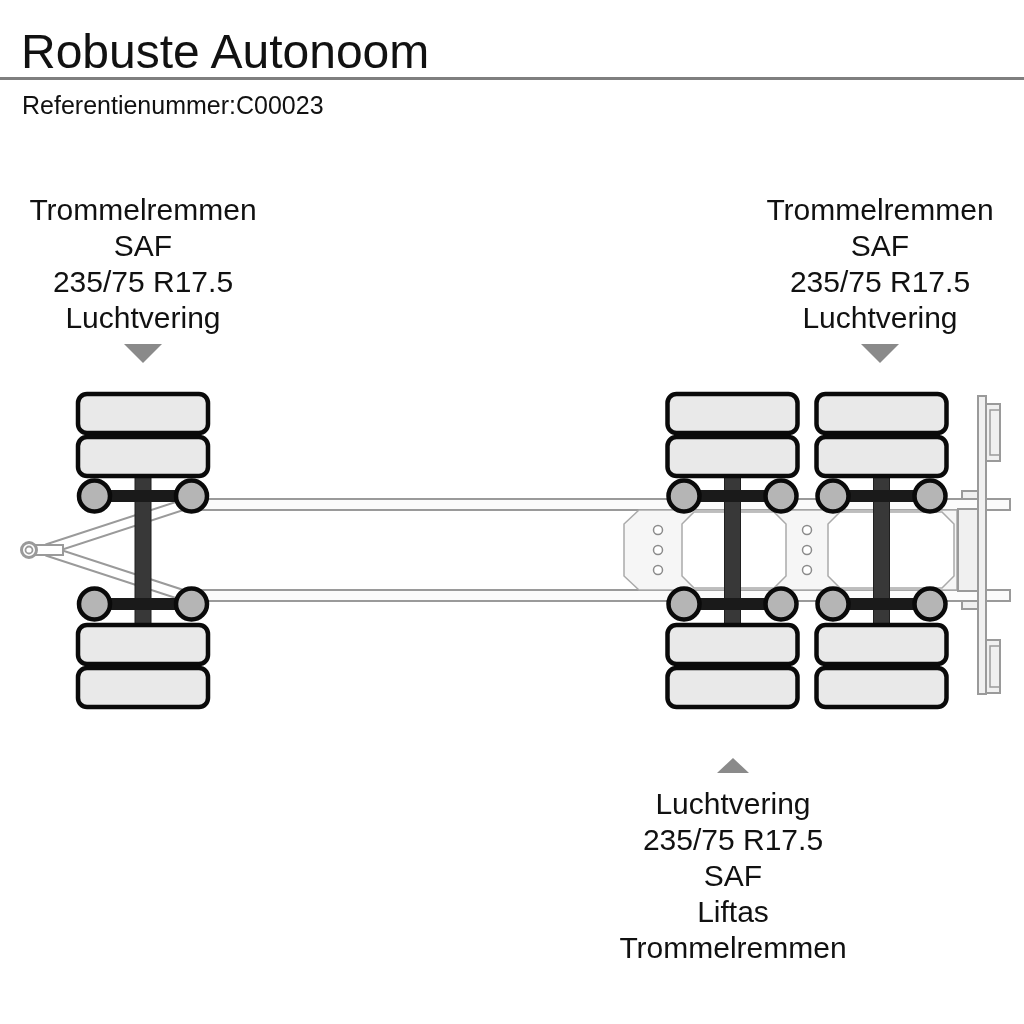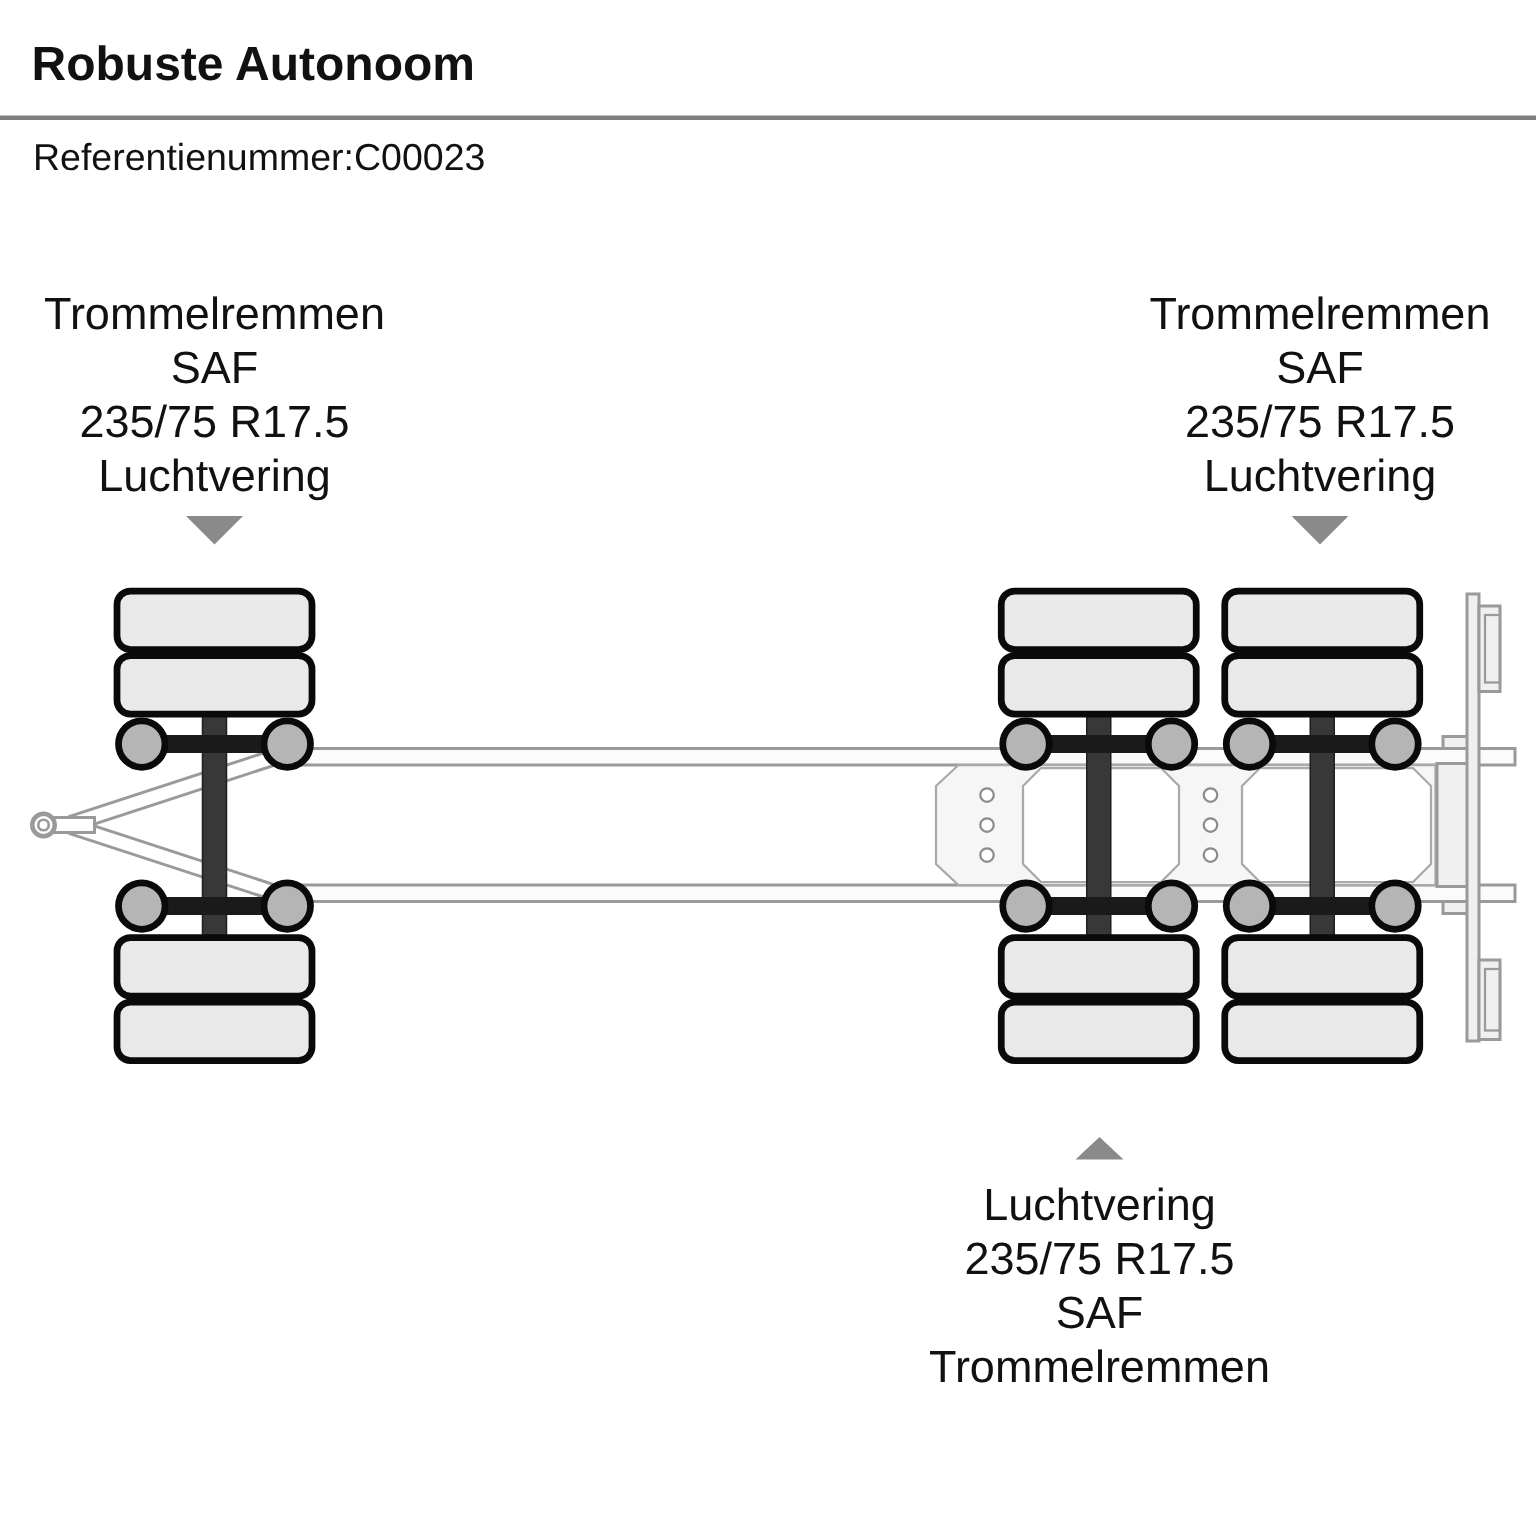--- a/index.html
+++ b/index.html
@@ -5,21 +5,21 @@
   :root{
     --bg:#ffffff; --text:#111111; --sep:#7f7f7f; --arrow:#8a8a8a;
     --tire-fill:#e9e9e9; --ink:#0a0a0a; --metal:#383838;
     --bellow:#b5b5b5; --frame-fill:#fbfbfb; --frame-stroke:#9a9a9a;
     --plate-fill:#f6f6f6;
   }
   *{box-sizing:border-box;margin:0;padding:0}
   html,body{width:1024px;height:1024px;background:var(--bg,#fff);
     font-family:"Liberation Sans","DejaVu Sans",sans-serif;color:var(--text,#111);}
   .stage{position:relative;width:1024px;height:1024px;overflow:hidden;background:var(--bg,#fff);}
-  .title{position:absolute;left:21px;top:24px;font-size:32px;font-weight:700;letter-spacing:0;white-space:nowrap;}
+  .title{position:absolute;left:21px;top:24px;font-size:48px;font-weight:400;letter-spacing:0;white-space:nowrap;}
   .separator{position:absolute;left:0;top:77px;width:1024px;height:3px;background:var(--sep,#7f7f7f);}
   .refline{position:absolute;left:22px;top:91px;font-size:25px;white-space:nowrap;}
   .refline .lbl{margin-right:0;}
   .annot{position:absolute;width:320px;font-size:30px;line-height:36px;text-align:center;}
   .annot-front{left:-17px;top:192px;}
   .annot-rear{left:720px;top:192px;}
   .annot-lift{left:573px;top:786px;}
   .arrow-down{position:absolute;width:0;height:0;
     border-left:19px solid transparent;border-right:19px solid transparent;
     border-top:19px solid var(--arrow,#8a8a8a);}
@@ -68,20 +68,21 @@
     <div>235/75 R17.5</div>
     <div>Luchtvering</div>
   </div>
   <div class="arrow-down ad-rear"></div>
 
   <div class="arrow-up au-lift"></div>
   <div class="annot annot-lift">
     <div>Luchtvering</div>
     <div>235/75 R17.5</div>
     <div>SAF</div>
+    <div>Liftas</div>
     <div>Trommelremmen</div>
   </div>
 
   <svg class="diagram" width="1024" height="340" viewBox="0 380 1024 340" xmlns="http://www.w3.org/2000/svg">
     <defs>
       <g id="axle-def">
         <rect class="axle-bar" x="-8" y="470" width="16" height="160"></rect>
         <rect class="hub" x="-38" y="428" width="76" height="10"></rect>
         <rect class="hub" x="-38" y="659" width="76" height="10"></rect>
         <rect class="tire" x="-65" y="394" width="130" height="39" rx="9"></rect>

